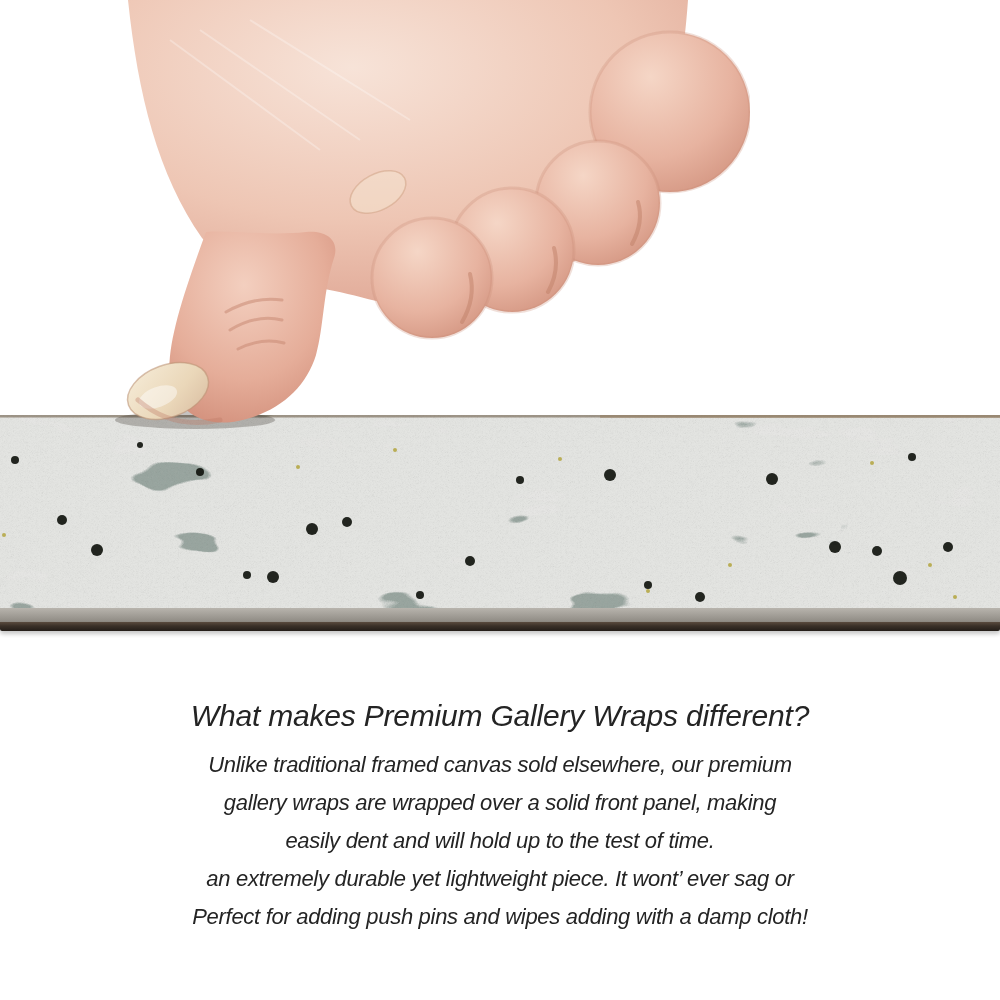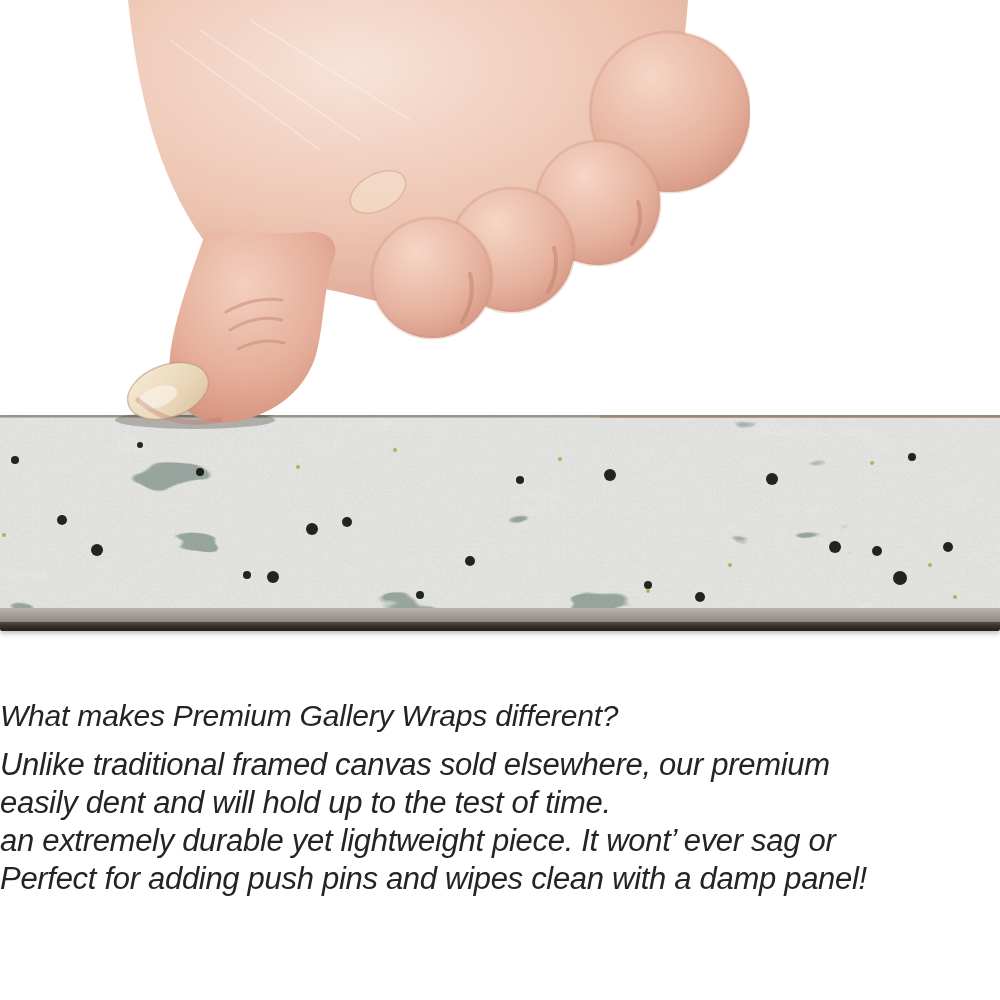--- a/index.html
+++ b/index.html
@@ -29,29 +29,29 @@
   .panel-edge{
     height:9px;
     background:linear-gradient(180deg,#5a4b3e 0%,#3a3028 45%,#241e19 100%);
     box-shadow:0 3px 4px rgba(0,0,0,.22);
     border-radius:0 0 2px 2px;
   }
 
   
   .caption{
     position:absolute;top:698px;left:0;right:0;z-index:1;
-    text-align:left;color:#242424;font-style:italic;
+    text-align:center;color:#242424;font-style:italic;
   }
   .caption h1{
     margin:0 0 12px 0;
     font-size:30px;font-weight:400;letter-spacing:-0.2px;line-height:36px;
   }
   .caption p{
     margin:0;
-    font-size:31px;font-weight:400;letter-spacing:-0.3px;line-height:38px;
+    font-size:22px;font-weight:400;letter-spacing:-0.3px;line-height:38px;
   }
 </style>
 </head>
 <body>
 
 <div class="page">
 
   <figure class="hand">
     <svg viewBox="0 0 640 432">
       <defs>
@@ -195,18 +195,19 @@
         </g>
       </svg>
     </div>
     <div class="panel-side"></div>
     <div class="panel-edge"></div>
   </div>
 
   <section class="caption">
     <h1>What makes Premium Gallery Wraps different?</h1>
     <p>Unlike traditional framed canvas sold elsewhere, our premium</p>
+    <p>gallery wraps are wrapped over a solid front panel, making</p>
     <p>easily dent and will hold up to the test of time.</p>
     <p>an extremely durable yet lightweight piece. It wont’ ever sag or</p>
-    <p>Perfect for adding push pins and wipes clean with a damp panel!</p>
+    <p>Perfect for adding push pins and wipes adding with a damp cloth!</p>
   </section>
 
 </div>
 
 </body></html>

